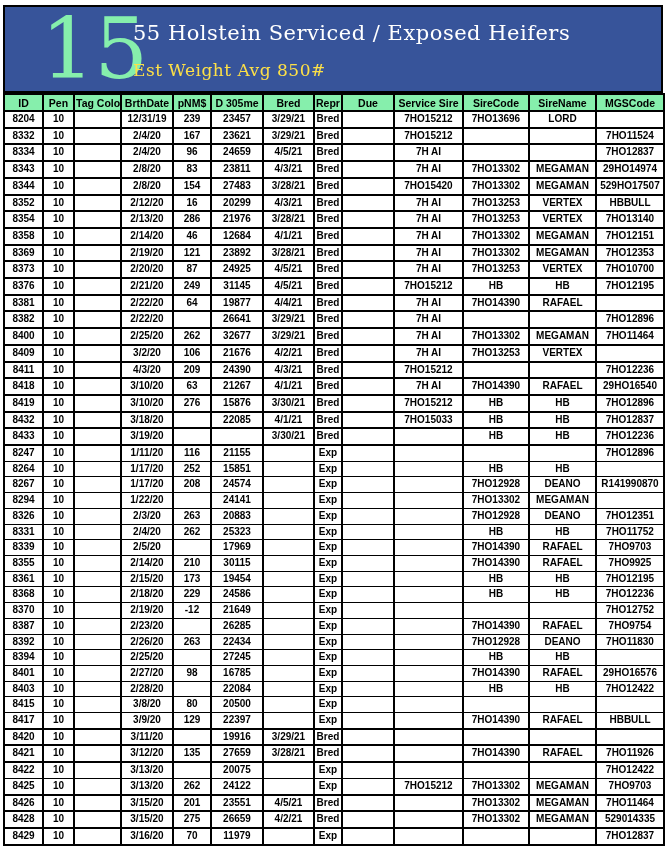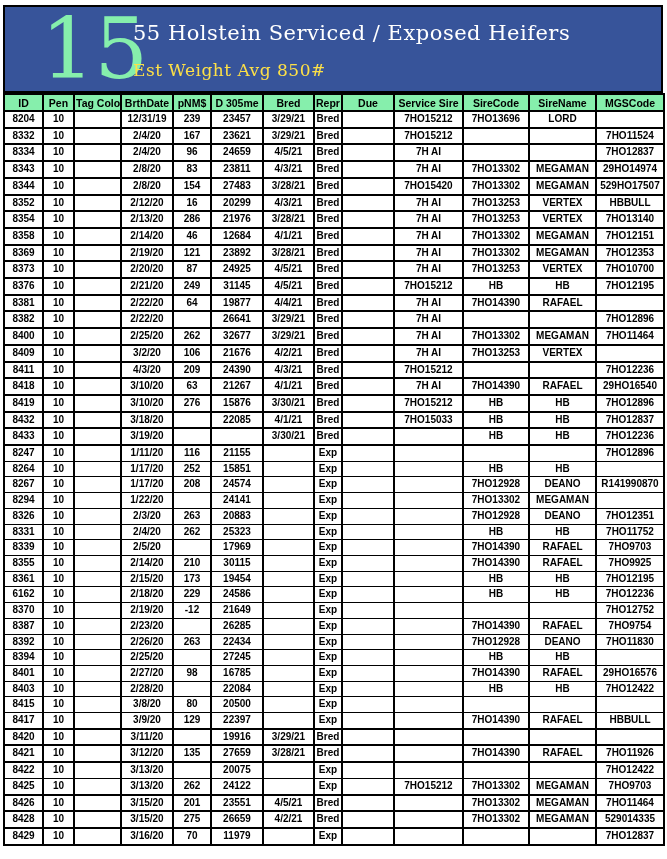--- a/index.html
+++ b/index.html
@@ -573,21 +573,21 @@
           <td>19454</td>
           <td></td>
           <td>Exp</td>
           <td></td>
           <td></td>
           <td>HB</td>
           <td>HB</td>
           <td>7HO12195</td>
         </tr>
         <tr>
-          <td>6162</td>
+          <td>8368</td>
           <td>10</td>
           <td></td>
           <td>2/18/20</td>
           <td>229</td>
           <td>24586</td>
           <td></td>
           <td>Exp</td>
           <td></td>
           <td></td>
           <td>HB</td>

